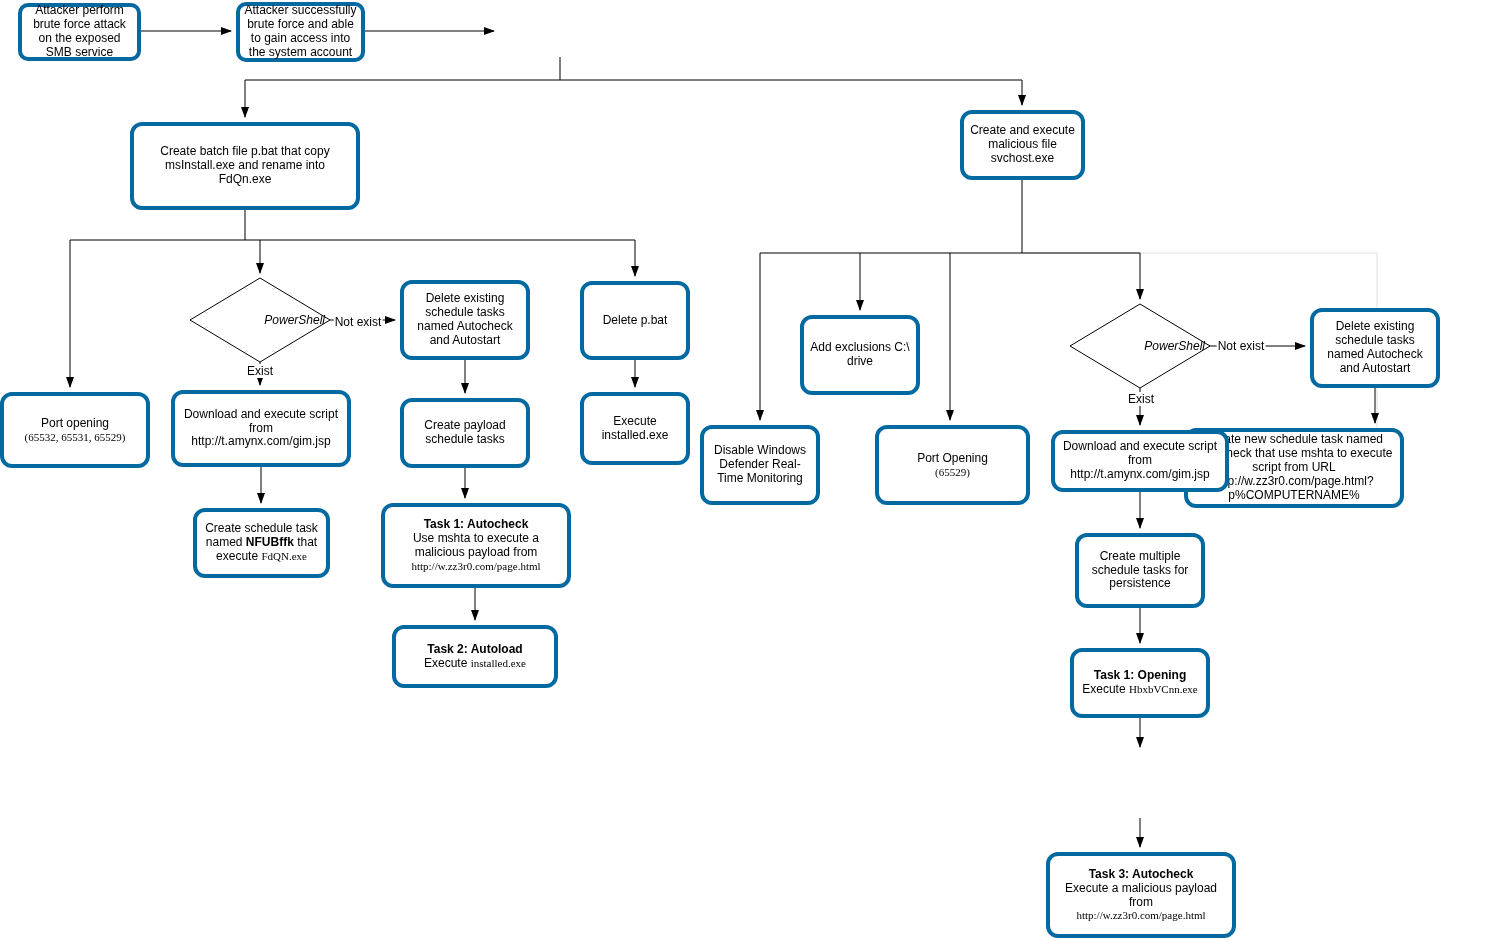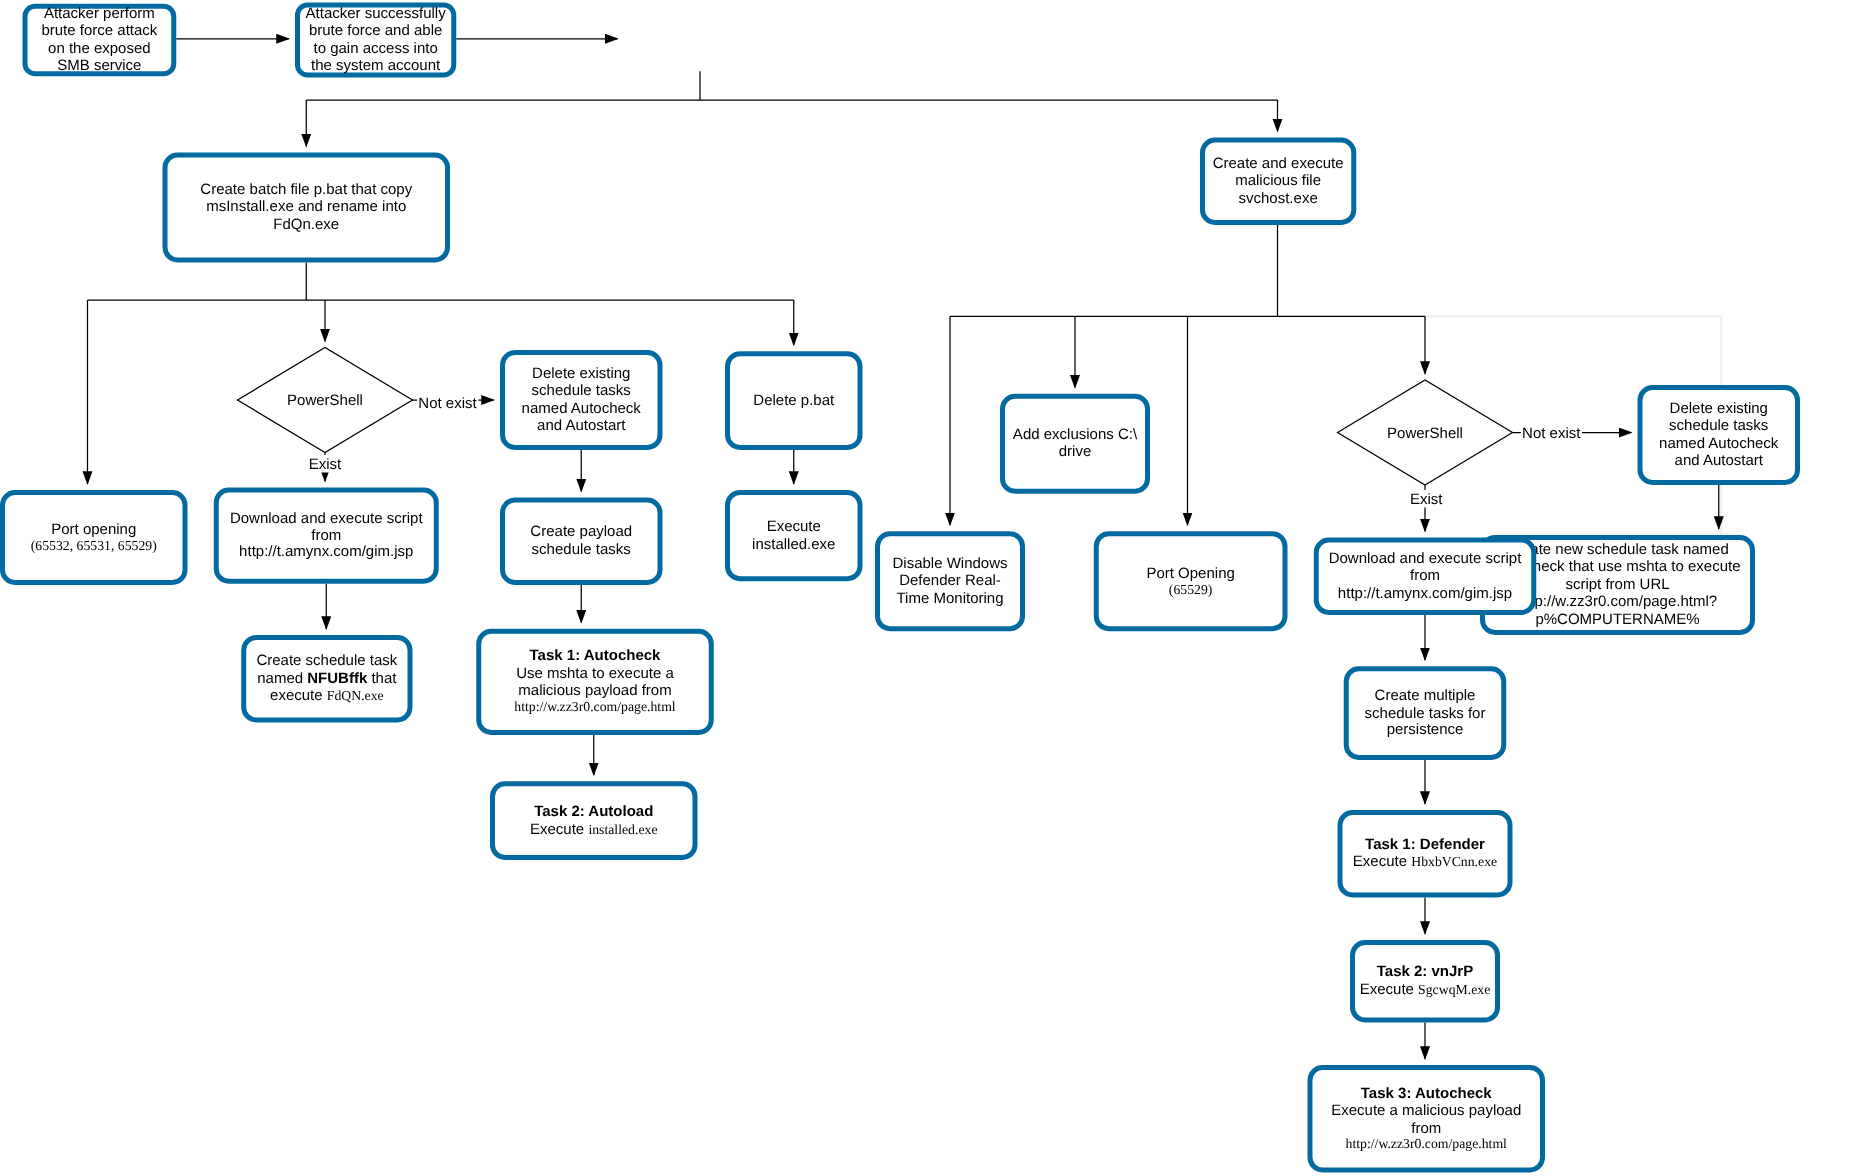--- a/index.html
+++ b/index.html
@@ -9,22 +9,22 @@
   }
   #wires{position:absolute;left:0;top:0;width:1501px;height:941px;}
   .node{
     position:absolute;box-sizing:border-box;background:#fff;border:4px solid #0369a1;
     border-radius:12px;display:flex;flex-direction:column;align-items:center;justify-content:center;
     text-align:center;font-size:12px;line-height:1.16;padding:2px 3px;overflow-wrap:anywhere;
   }
   .node .mono{font-family:Liberation Serif, serif;font-size:11px;}
   .node b{font-weight:bold;}
   .dtext{
-    position:absolute;display:flex;align-items:center;justify-content:center;
-    text-align:center;font-size:12px;
+    position:absolute;display:flex;align-items:center;justify-content:flex-end;
+    text-align:center;font-size:12px;font-style:italic;
   }
   .edge-label{
     position:absolute;transform:translate(-50%,-50%);background:#fff;
     font-size:12px;padding:0 1px;white-space:nowrap;text-align:center;
   }
 </style>
 </head>
 <body>
 
 <div id="canvas">
@@ -153,26 +153,22 @@
   </div>
 
   <div class="node" style="left:1051px;top:430px;width:178px;height:62px">
     <span>Download and execute script from http://t.amynx.com/gim.jsp</span>
   </div>
   <div class="node" style="left:1075px;top:533px;width:130px;height:75px">
     <span>Create multiple schedule tasks for persistence</span>
   </div>
 
   <div class="node" style="left:1070px;top:648px;width:140px;height:70px">
-    <div><b>Task 1: Defender</b></div>
+    <div><b>Task 1: Opening</b></div>
     <div><span>Execute </span><span class="mono">HbxbVCnn.exe</span></div>
-  </div>
-  <div class="node" style="left:1080px;top:752px;width:120px;height:66px">
-    <div><b>Task 2: vnJrP</b></div>
-    <div><span>Execute </span><span class="mono">SgcwqM.exe</span></div>
   </div>
   <div class="node" style="left:1046px;top:852px;width:190px;height:86px">
     <div><b>Task 3: Autocheck</b></div>
     <div>Execute a malicious payload from</div>
     <div class="mono">http://w.zz3r0.com/page.html</div>
   </div>
 
 </div>
 
 </body></html>

